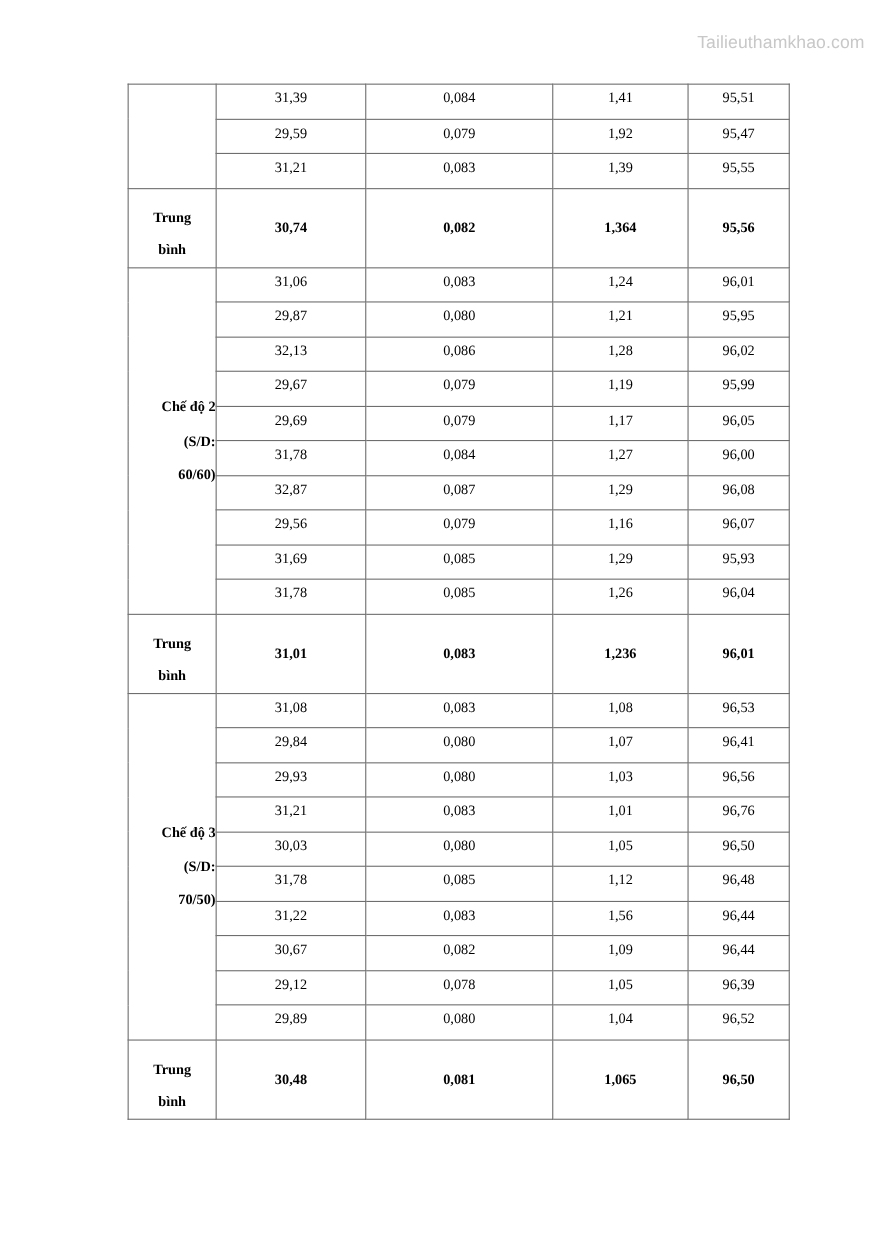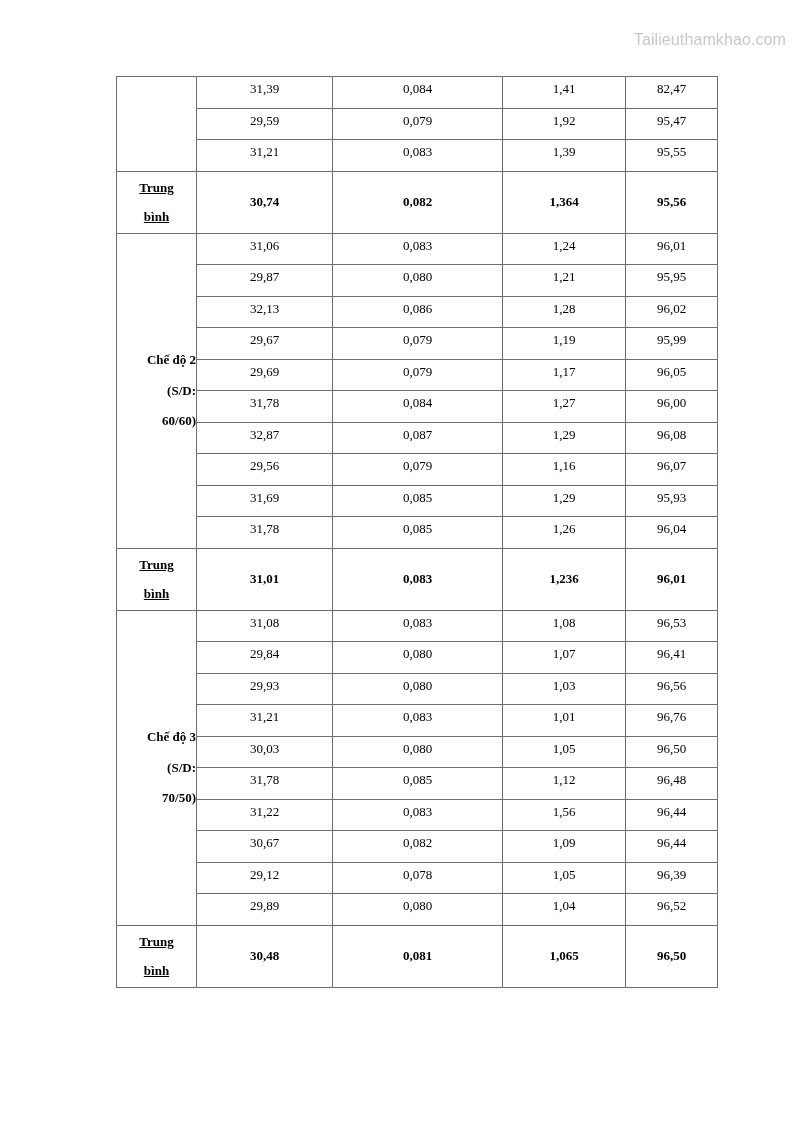--- a/index.html
+++ b/index.html
@@ -21,21 +21,21 @@
     border: 1px solid #6e6e6e; text-align: center; vertical-align: top;
     padding: 0; line-height: 22px;
   }
   col.c0 { width: 80px; }
   col.c1 { width: 136px; }
   col.c2 { width: 170px; }
   col.c3 { width: 123px; }
   col.c4 { width: 92px; }
   tr.row td { height: 29.5px; padding-top: 1px; }
   tr.avg td { height: 60px; font-weight: bold; vertical-align: middle; }
-  tr.avg td.label { vertical-align: top; padding-top: 1px; line-height: 29px; text-decoration: underline; }
+  tr.avg td.label { vertical-align: top; padding-top: 11px; line-height: 29px; }
   td.group { font-weight: bold; vertical-align: middle !important; line-height: 30.5px !important; }
   td.group span { display: block; text-align: right; }
   tr.row td.light { border-top-color: #a8a8a8; text-align: center; }
 </style>
 </head>
 <body>
 
 <div class="watermark">Tailieuthamkhao.com</div>
 
 <table class="data">
@@ -49,21 +49,21 @@
   <tbody id="tbody">
       <tr class="row">
         <td class="group" rowspan="3">
           <span></span>
           <span></span>
           <span></span>
         </td>
         <td>31,39</td>
         <td>0,084</td>
         <td>1,41</td>
-        <td>82,47</td>
+        <td>95,51</td>
       </tr>
       <tr class="row">
         <td class="light">29,59</td>
         <td class="light">0,079</td>
         <td class="light">1,92</td>
         <td class="light">95,47</td>
       </tr>
       <tr class="row">
         <td>31,21</td>
         <td>0,083</td>

